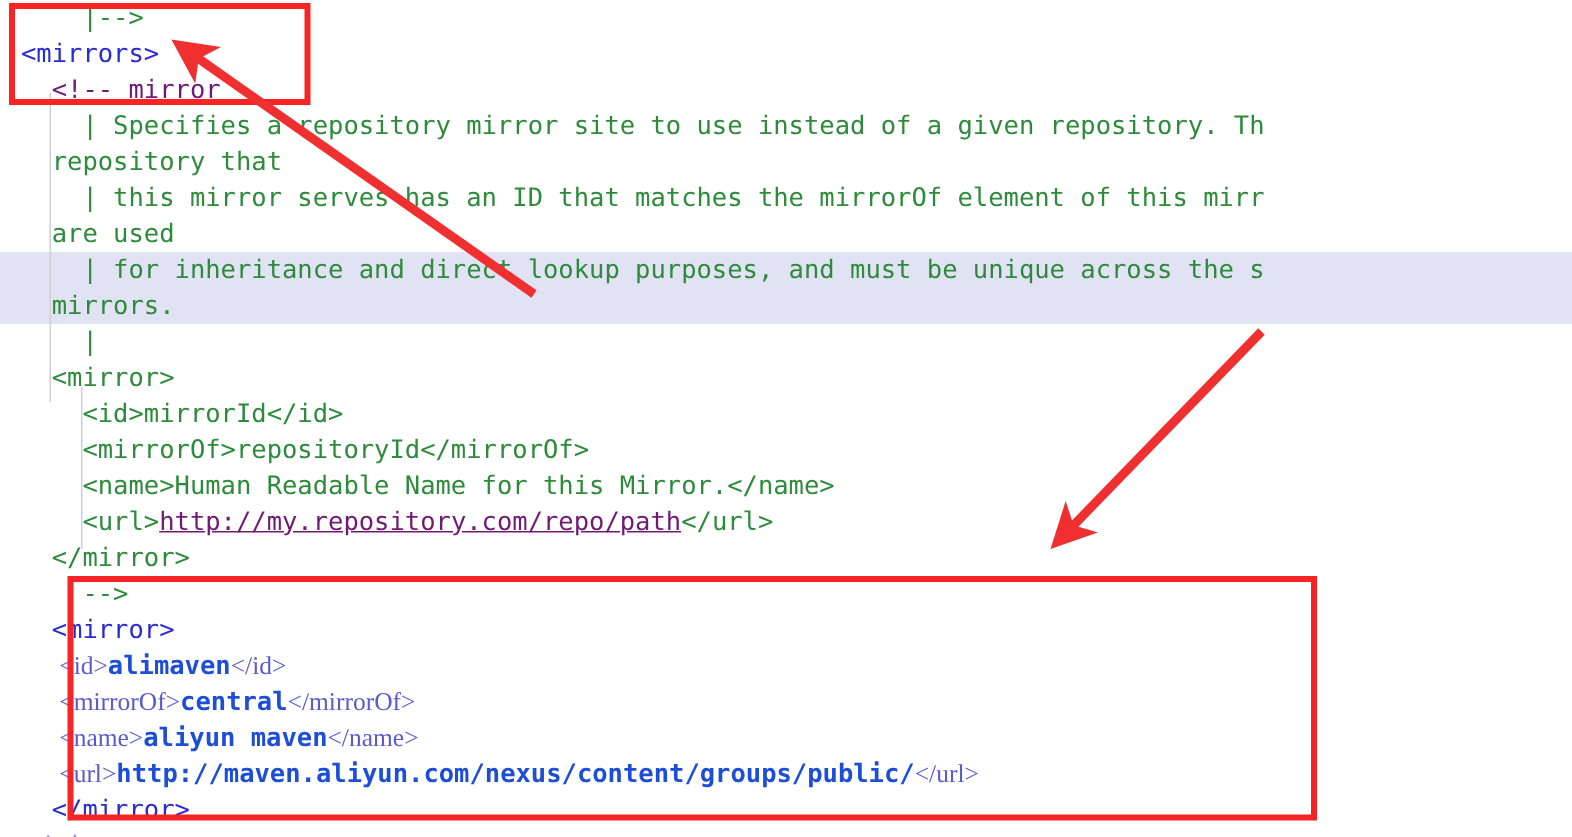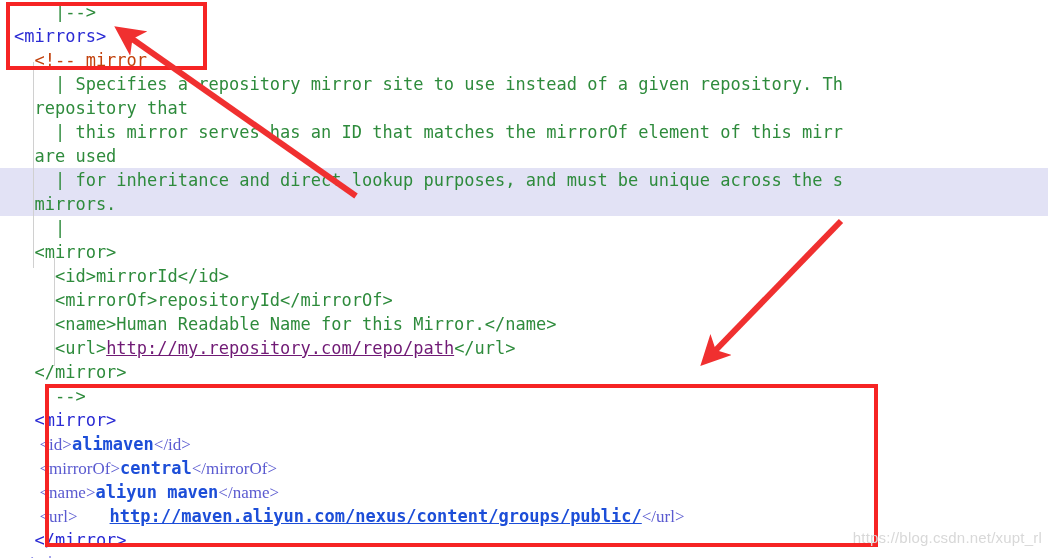--- a/index.html
+++ b/index.html
@@ -34,24 +34,24 @@
     position:absolute;
     width:1px;
     background:#d0d0d0;
     top:0;bottom:0;
   }
 
   
   .tag     {color:#2b2bd4;margin-top:34px;}
   .tag2    {color:#5a5ad0;font-family:Liberation Serif, serif;}
   .cmt     {color:#2e8b3c;}
-  .cmtpale {color:#c2410c;}
+  .cmtpale {color:#701a75;}
   .txt     {color:#2e8b3c;}
   .val     {color:#1d4ed8;font-weight:bold;}
-  .u       {text-decoration:underline;margin-left:32px;}
+  .u       {}
   .cmtu    {color:#701a75;text-decoration:underline;}
 
   
   .redbox{
     position:absolute;
     border:4px solid #f62424;
     box-sizing:border-box;
     pointer-events:none;
     background:transparent;
   }
@@ -88,15 +88,14 @@
   <svg class="arrows" id="arrows-layer" width="1048" height="558" viewBox="0 0 1048 558">
     <defs>
       <marker id="ah" markerWidth="5" markerHeight="5" refX="2.2" refY="2.5" orient="auto" markerUnits="strokeWidth">
         <path d="M0,0 L5,2.5 L0,5 L1.3,2.5 Z" fill="#f03030"></path>
       </marker>
     </defs>
   <line x1="356" y1="196" x2="128" y2="36" stroke="#f03030" stroke-width="6" marker-end="url(#ah)"></line>
       <line x1="841" y1="221" x2="712" y2="354" stroke="#f03030" stroke-width="6" marker-end="url(#ah)"></line>
     </svg>
 
-  <div class="watermark">https://blog.csdn.net/xupt_rl</div>
 
 </div>
 
 </body></html>

